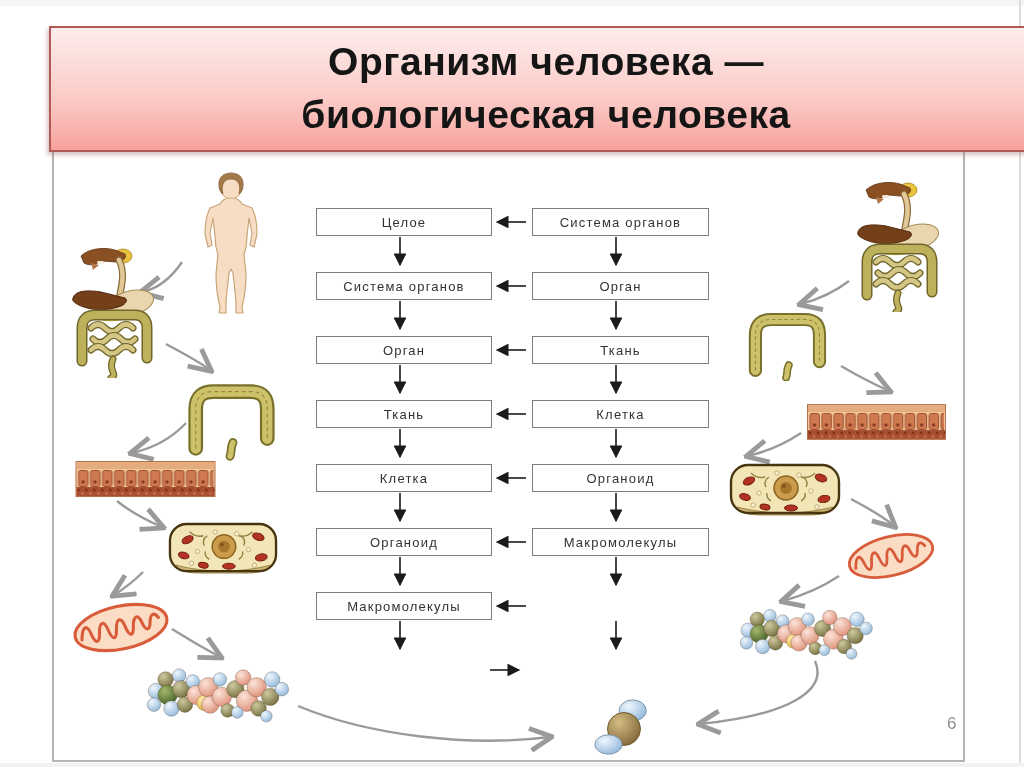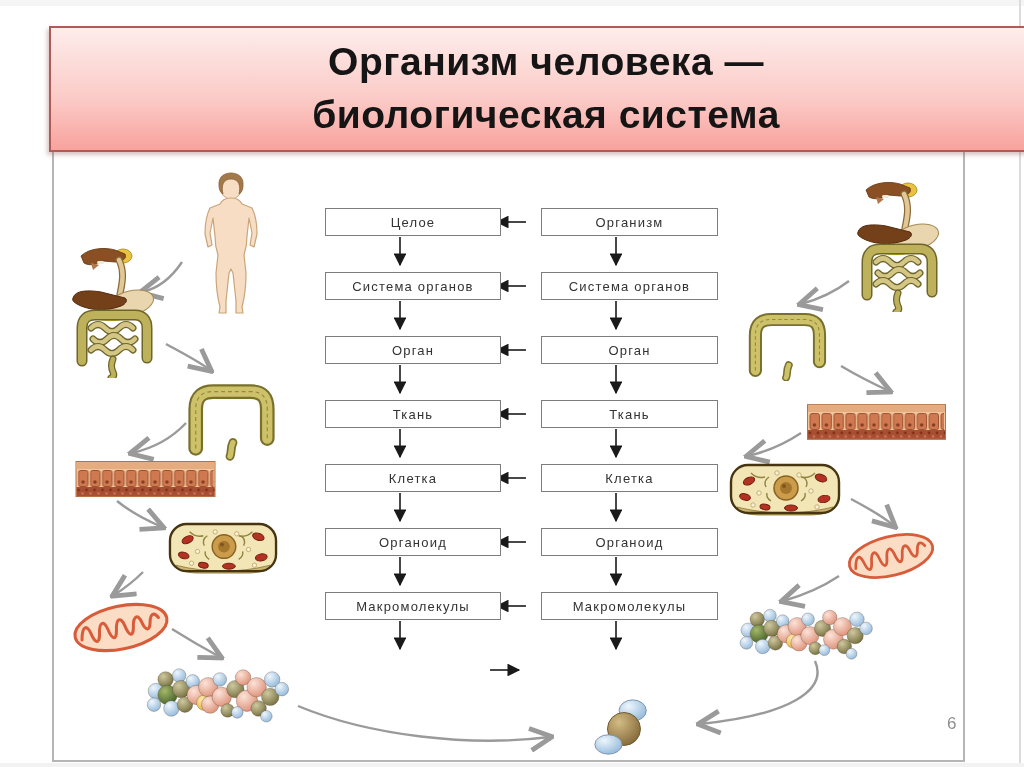--- a/index.html
+++ b/index.html
@@ -15,21 +15,21 @@
 
   .banner { position:absolute; left:49px; top:26px; width:994px; height:126px;
             border:2px solid #b25b56;
             background:linear-gradient(180deg,#fdedec 0%,#fbc9c5 60%,#f8a29d 100%);
             box-shadow:-2px 3px 4px rgba(150,90,90,0.35);
             z-index:5; display:flex; flex-direction:column; justify-content:center;
             align-items:center; }
   .banner .t { font-size:39px; font-weight:bold; color:#151515; line-height:1.35;
                letter-spacing:0.5px; }
 
-  .flow-grid { position:absolute; left:325px; top:208px; z-index:2;
+  .flow-grid { position:absolute; left:316px; top:208px; z-index:2;
                display:grid; grid-template-columns:176px 177px; column-gap:40px;
                grid-auto-rows:28px; row-gap:36px; }
   .box { border:1.5px solid #7d7d7d; background:#fff; display:flex; align-items:center;
          justify-content:center; font-size:13px; letter-spacing:1.2px; color:#333;
          white-space:nowrap; }
 
   .overlay { position:absolute; left:0; top:0; width:1024px; height:767px; z-index:1;
              pointer-events:none; }
   .art { position:absolute; z-index:2; }
   .rot-l { transform:rotate(-12deg); }
@@ -291,34 +291,33 @@
   <svg class="art" style="left:731px;top:603px" width="145" height="58">
       <use href="#sym-macro"></use>
     </svg>
 
   <svg class="art" style="left:592px;top:696px" width="62" height="64">
       <use href="#sym-water"></use>
     </svg>
 
   <div class="flow-grid">
     <div class="box">Целое</div>
-    <div class="box">Организм</div>
     <div class="box">Система органов</div>
     <div class="box">Система органов</div>
     <div class="box">Орган</div>
     <div class="box">Орган</div>
     <div class="box">Ткань</div>
     <div class="box">Ткань</div>
     <div class="box">Клетка</div>
     <div class="box">Клетка</div>
     <div class="box">Органоид</div>
     <div class="box">Органоид</div>
     <div class="box">Макромолекулы</div>
     <div class="box">Макромолекулы</div>
   </div>
 
   <div class="banner">
     <div class="t">Организм человека —</div>
-    <div class="t">биологическая система</div>
+    <div class="t">биологическая человека</div>
   </div>
 
   <div class="page-num">6</div>
 </div>
 
 </body></html>

